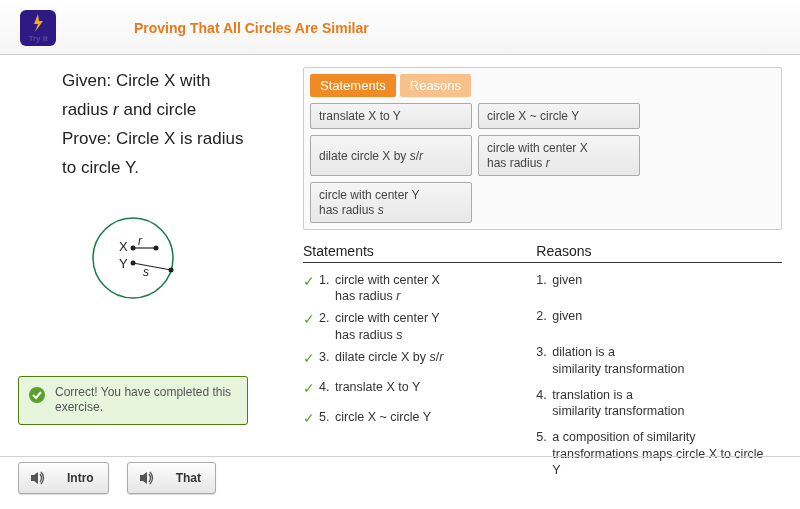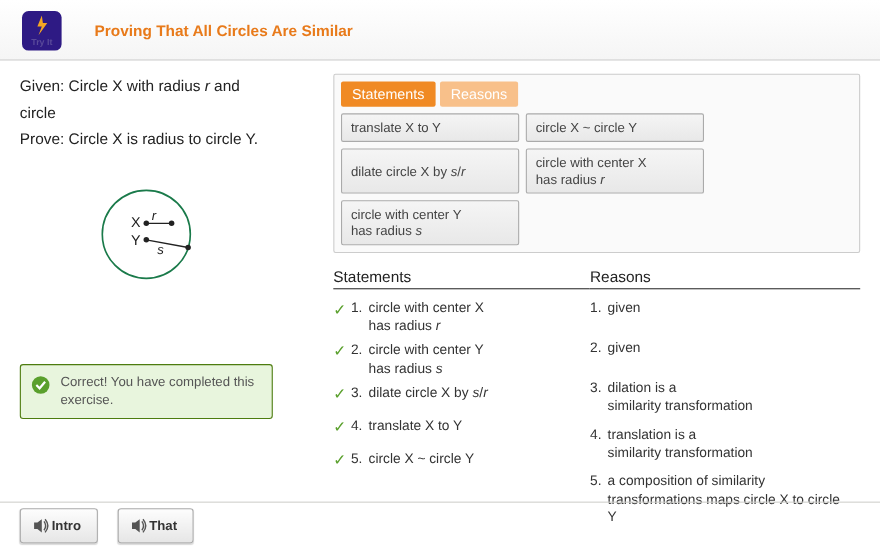--- a/index.html
+++ b/index.html
@@ -1,24 +1,24 @@
 <!DOCTYPE html>
 <html><head>
 <meta charset="utf-8">
 <style>
   * { box-sizing: border-box; margin: 0; padding: 0; }
   body { font-family: Arial, Helvetica, sans-serif; font-size: 13px; color: #333; background: #fff; width: 800px; height: 509px; overflow: hidden; position: relative; }
-  .header { display: flex; align-items: center; padding: 10px 20px 8px 20px; border-bottom: 1px solid #ccc; background: linear-gradient(#fff,#f5f5f5); }
+  .header { display: flex; align-items: center; padding: 10px 20px 8px 20px; border-bottom: 1px solid #ccc; background: linear-gradient(#fff,#f5f5f5); gap: 48px; }
   .tryit-icon { width: 36px; height: 36px; background: #2e1a84; border-radius: 6px; display: flex; flex-direction: column; align-items: center; justify-content: center; margin-right: 30px; }
   .tryit-icon svg { display:block; }
   .tryit-label { color: #5a4a9a; font-size: 8px; font-weight: bold; margin-top:2px; }
   .title { font-size: 14px; font-weight: bold; color: #e87a1a; }
   .main { display: flex; padding: 12px 18px 0 18px; }
   .left-col { width: 240px; flex-shrink: 0; padding-right: 10px; }
-  .given-prove { font-size: 14px; line-height: 1.7; color: #222; }
+  .given-prove { font-size: 17px; line-height: 1.7; color: #222; margin-left: 44px; }
   .given-prove .indent { padding-left: 40px; }
   .ital { font-style: italic; }
   .diagram-wrap { text-align: center; margin-top: 25px; }
   .feedback { margin-top: 65px; background: #e8f5dd; border: 1px solid #4d7c0f; border-radius: 3px; padding: 8px 10px 8px 36px; position: relative; font-size: 12px; color: #555; line-height:1.3; }
   .feedback .check-icon { position: absolute; left: 10px; top: 10px; width: 16px; height: 16px; border-radius: 50%; background: #5aa02c; display:flex; align-items:center; justify-content:center; }
   .right-col { flex: 1; margin-left: 45px; }
   .tool-bank { border: 1px solid #ccc; border-radius: 2px; padding: 6px; background:#fafafa; }
   .tabs { display: flex; margin-bottom: 6px; }
   .tab { padding: 4px 10px; font-size: 13px; color: #fff; border-radius: 2px; margin-right: 4px; }
   .tab.active { background: #f08a24; }
@@ -27,21 +27,21 @@
   .tile { border: 1px solid #aaa; background: linear-gradient(#f5f5f5,#e8e8e8); border-radius: 2px; padding: 5px 8px; width: 162px; font-size: 12px; color: #444; line-height: 1.2; min-height: 26px; display:flex; align-items:center; }
   .proof-table { margin-top: 10px; display: flex; }
   .proof-col { flex: 1; }
   .proof-col.left { flex: 0.95; }
   .proof-header { font-size: 14px; color: #222; border-bottom: 1px solid #333; padding: 3px 0; margin-bottom: 6px; }
   .proof-row { display: flex; align-items: flex-start; padding: 3px 0; font-size: 12.5px; color: #333; line-height: 1.3; }
   .check { color: #5aa02c; width: 16px; flex-shrink: 0; font-size: 14px; }
   .num { width: 16px; flex-shrink: 0; }
   .stmt-text { flex: 1; padding-right: 8px; }
   .footer { position: absolute; bottom: 15px; left: 18px; display: flex; gap: 18px; }
-  .audio-btn { border: 1px solid #aaa; background: linear-gradient(#fdfdfd,#e6e6e6); border-radius: 3px; padding: 6px 14px 6px 10px; display: flex; align-items: center; gap: 0; font-size: 12px; font-weight: bold; color: #333; box-shadow: 0 1px 1px rgba(0,0,0,0.15); }
+  .audio-btn { border: 1px solid #aaa; background: linear-gradient(#fdfdfd,#e6e6e6); border-radius: 3px; padding: 6px 14px 6px 10px; display: flex; align-items: center; gap: 20px; font-size: 12px; font-weight: bold; color: #333; box-shadow: 0 1px 1px rgba(0,0,0,0.15); }
   .speaker { width: 18px; height: 18px; display:inline-flex; align-items:center; justify-content:center; }
   .hr-bottom { position:absolute; bottom:52px; left:0; right:0; height:1px; background:#d0d0cc; }
 </style>
 </head>
 <body>
 
 <div class="header">
   <div class="tryit-icon">
     <svg width="16" height="18" viewBox="0 0 16 18">
         <path d="M8 0 L4 10 L8 10 L5 18 L13 7 L9 7 Z" fill="#f5a623"></path>

